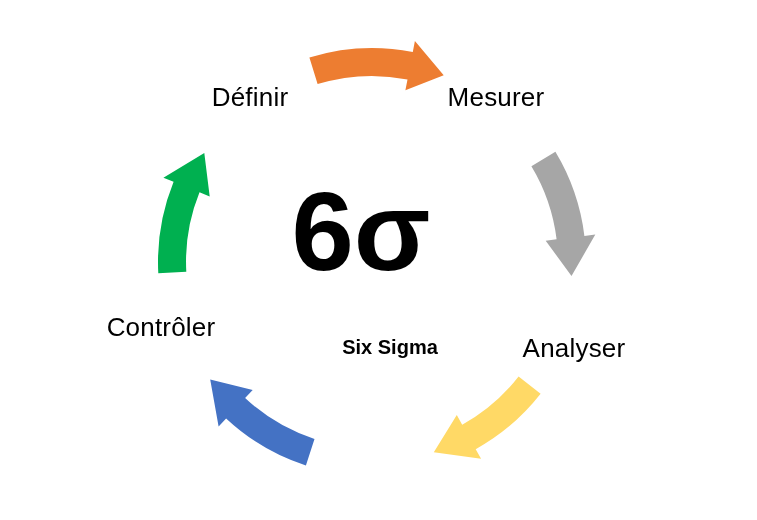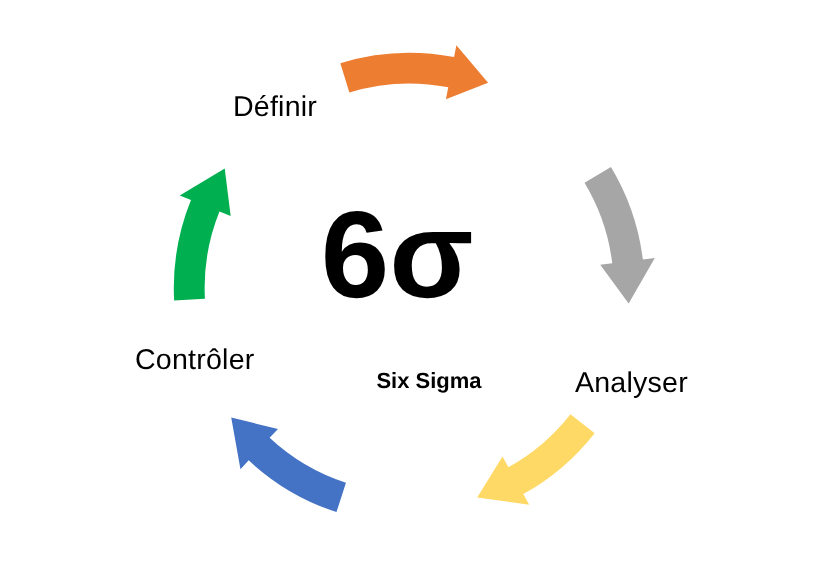--- a/index.html
+++ b/index.html
@@ -28,21 +28,21 @@
     font-size: 26px;
     font-weight: 400;
     color: #000000;
     white-space: nowrap;
     letter-spacing: 0.2px;
   }
   .pos-definir   { left: 250px; top:  97px; }
   .pos-mesurer   { left: 496px; top:  97px; }
   .pos-analyser  { left: 574px; top: 327px; margin-top: 21px; }
   .pos-ameliorer { left: 372px; top: 470px; }
-  .pos-controler { left: 177px; top: 327px; text-align: right; }
+  .pos-controler { left: 161px; top: 327px; text-align: right; }
   .center-symbol {
     position: absolute;
     left: 361px;
     top: 232px;
     transform: translate(-50%, -50%);
     font-size: 112px;
     font-weight: 700;
     color: #000000;
     line-height: 1;
     white-space: nowrap;
@@ -65,19 +65,20 @@
 
   <svg class="arrows-svg" viewBox="0 0 757 520" xmlns="http://www.w3.org/2000/svg">
     <path fill="#ED7D31" d="M309.4 57.4 A214 214 0 0 1 412.8 51.9 L414.9 41.1 L443.7 75.3 L405.4 90.2 L407.5 79.4 A186 186 0 0 0 317.6 84.1 Z"></path>
     <path fill="#A6A6A6" d="M555.4 151.8 A214 214 0 0 1 584.4 235.9 L595.3 234.6 L571.5 276.0 L545.7 240.7 L556.6 239.3 A186 186 0 0 0 531.4 166.2 Z"></path>
     <path fill="#FFD966" d="M540.6 393.8 A214 214 0 0 1 475.7 449.2 L481.1 458.8 L433.8 452.2 L456.8 415.1 L462.2 424.7 A186 186 0 0 0 518.6 376.5 Z"></path>
     <path fill="#4472C4" d="M305.9 465.5 A214 214 0 0 1 226.1 418.5 L218.6 426.6 L210.2 379.6 L252.7 390.0 L245.1 398.0 A186 186 0 0 0 314.5 438.9 Z"></path>
     <path fill="#00B050" d="M158.3 273.2 A214 214 0 0 1 173.6 181.8 L163.4 177.7 L204.3 153.1 L209.7 196.4 L199.5 192.3 A186 186 0 0 0 186.3 271.7 Z"></path>
   </svg>
 
   <div class="step-label pos-definir">Définir</div>
+  <div class="step-label pos-mesurer">Mesurer</div>
   <div class="step-label pos-analyser">Analyser</div>
   <div class="step-label pos-controler">Contrôler</div>
 
   <div class="center-symbol">6σ</div>
   <div class="center-caption">Six Sigma</div>
 
 </div>
 
 </body></html>

